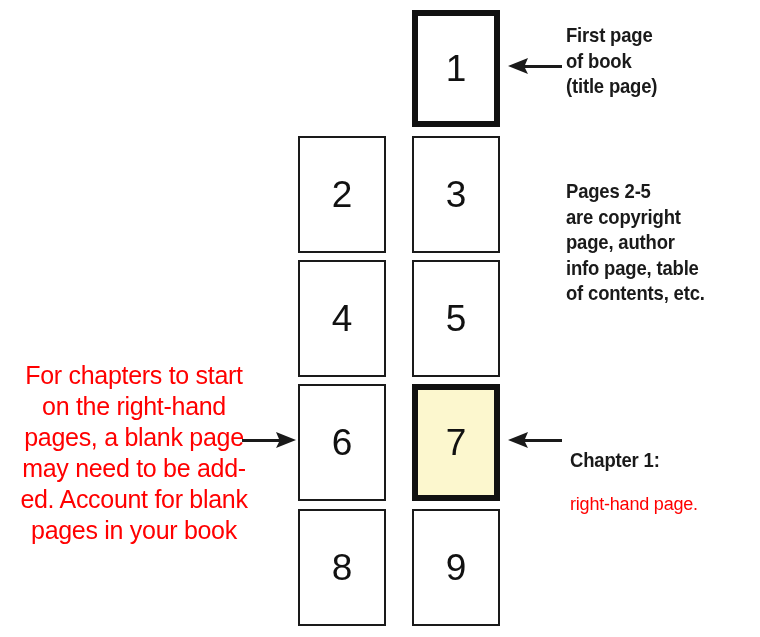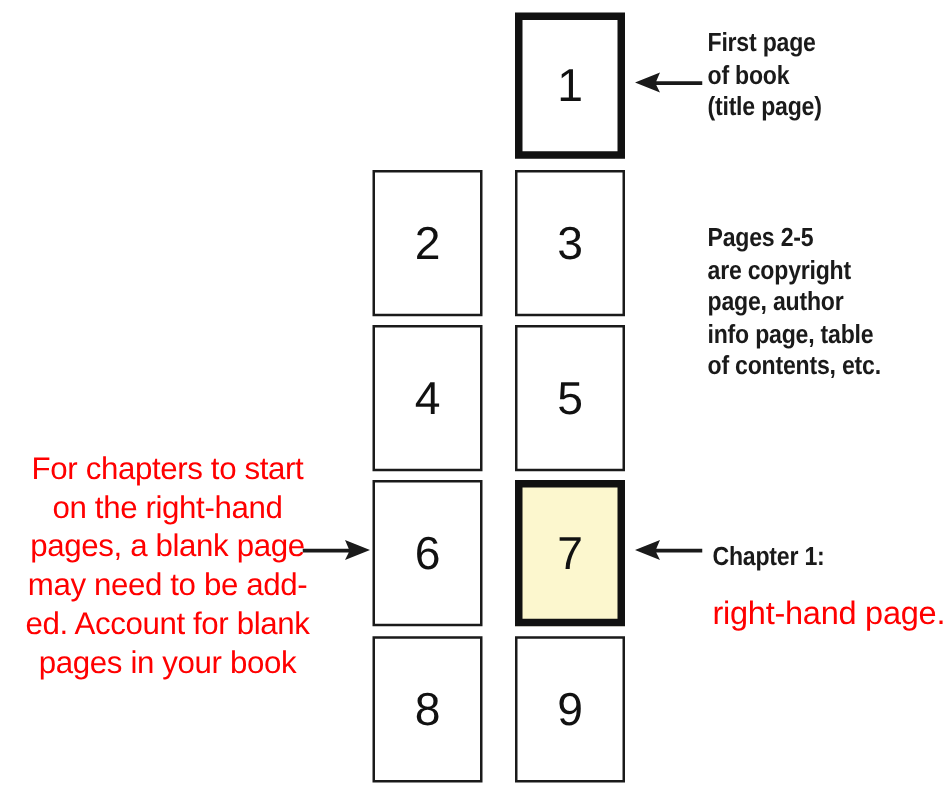--- a/index.html
+++ b/index.html
@@ -82,29 +82,29 @@
     font-weight: 400;
     font-size: 25px;
     line-height: 31px;
     color: #ff0000;
     letter-spacing: -0.3px;
     text-align: center;
   }
   .anno-red-small {
     font-family: "Liberation Sans", sans-serif;
     font-weight: 400;
-    font-size: 26px;
+    font-size: 18px;
     line-height: 26px;
     color: #ff0000;
     letter-spacing: -0.2px;
   }
 
   #note-first-page { left: 566px; top: 22px; }
   #note-pages-2-5  { left: 566px; top: 178px; }
-  #note-chapter-1  { left: 570px; top: 415px; }
+  #note-chapter-1  { left: 570px; top: 429px; }
   #note-chapter-1 .sub { display: block; }
   #note-blank-pages{ left: 9px;  top: 360px; width: 250px; }
 </style>
 </head>
 <body>
 
 <div id="canvas">
 
   <div class="page-box col-right row-0 emphasis">
     <span class="num">1</span>

